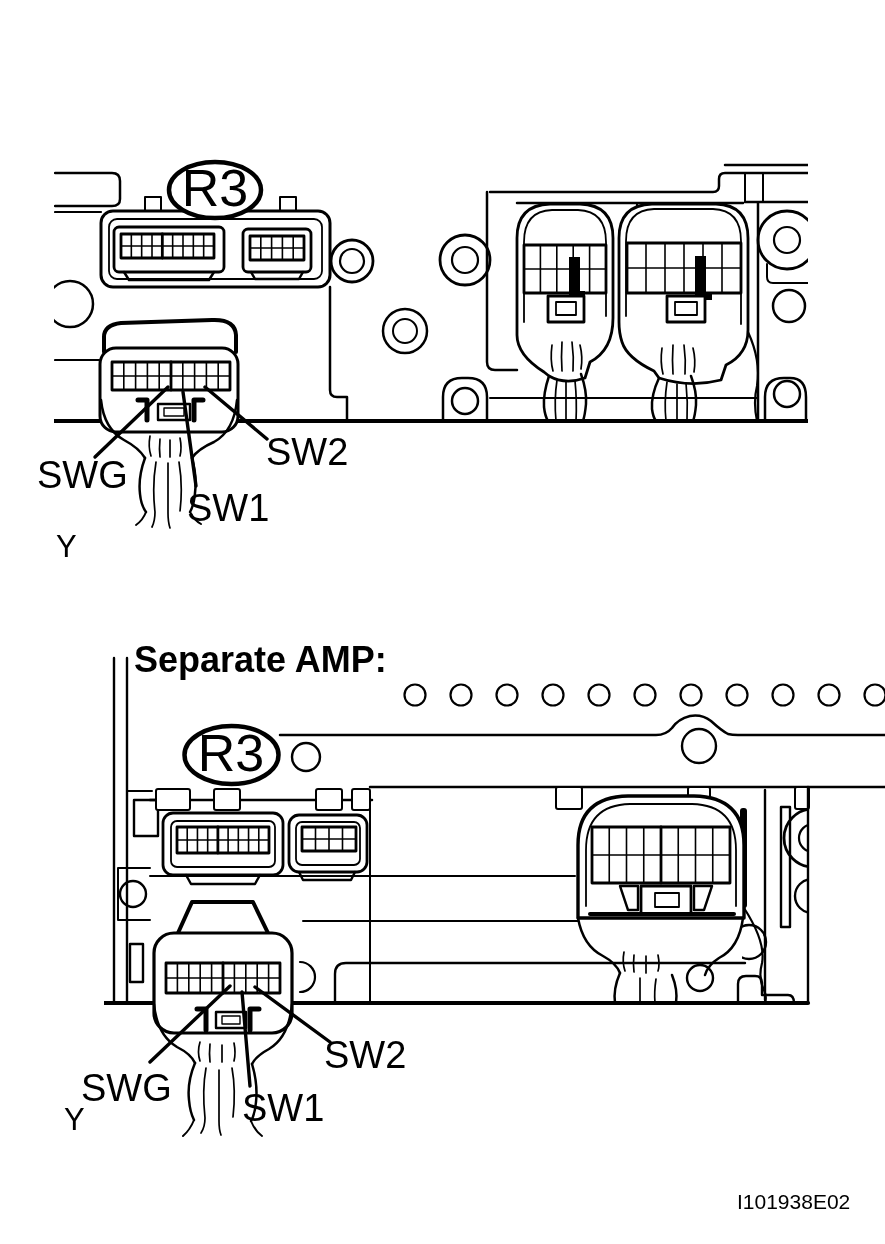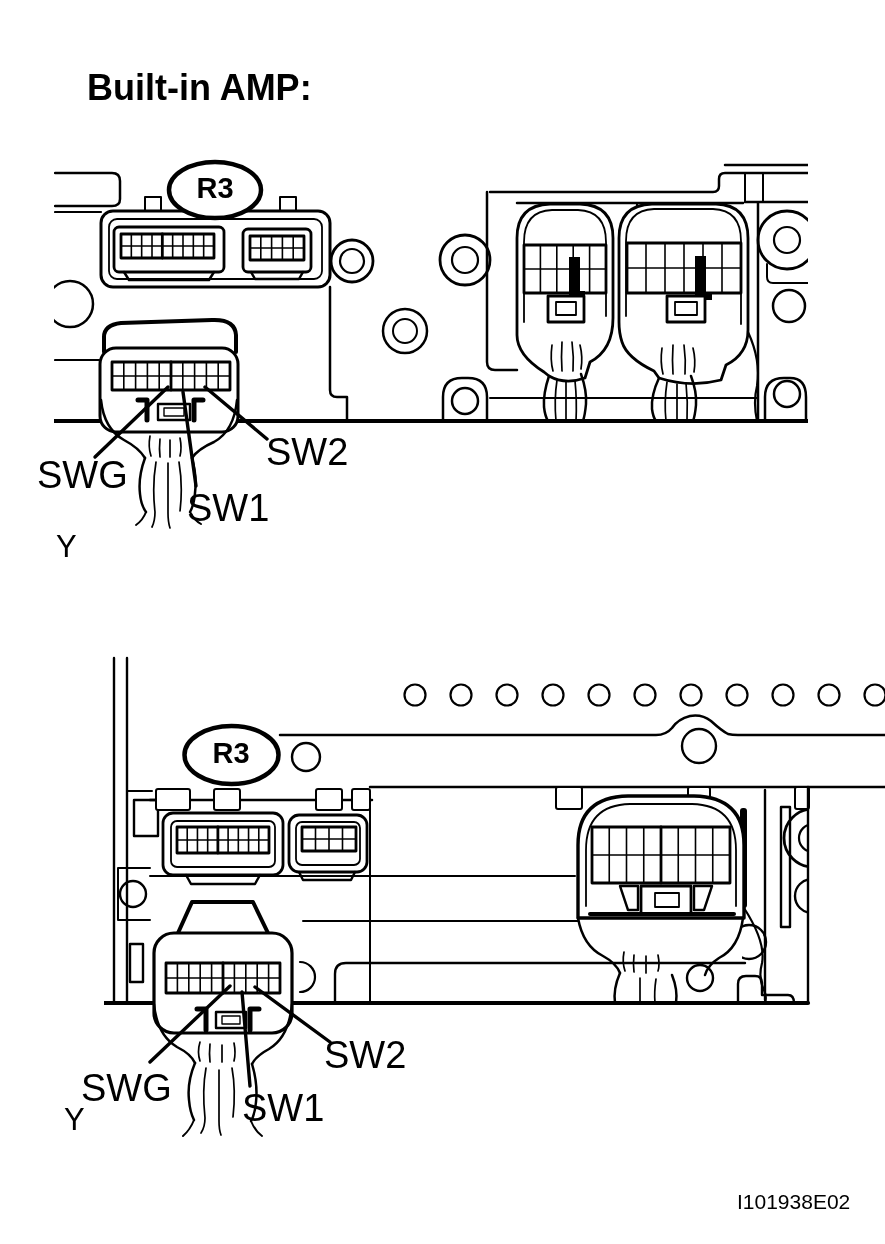--- a/index.html
+++ b/index.html
@@ -8,21 +8,21 @@
           font-family:"Liberation Sans", sans-serif;overflow:hidden;}
   .art{position:absolute;left:0;top:0;}
   svg path,svg rect,svg circle,svg ellipse{fill:none;stroke:var(--line);
           stroke-linecap:round;stroke-linejoin:round;}
   svg .f{fill:#fff;}
   svg .k{fill:var(--line);stroke:none;}
   .lbl{position:absolute;color:var(--line);line-height:1;white-space:nowrap;}
   .title{font-size:36px;font-weight:bold;}
   .pin{font-size:38px;}
   .wire{font-size:31px;}
-  .callout{font-size:29px;transform:translate(-50%,-54%);font-weight:bold;}
+  .callout{font-size:52px;transform:translate(-50%,-54%);}
   .figid{font-size:21px;margin-top:42px;}
 </style>
 </head>
 <body>
 
 <div class="canvas">
 
   <svg class="art" width="885" height="1244" viewBox="0 0 885 1244">
     <defs>
       <clipPath id="clipTop">
@@ -346,27 +346,27 @@
 
       <path d="M230,986 L150,1062" stroke-width="3.4"></path>
       <path d="M242,992 L250,1086" stroke-width="3.4"></path>
       <path d="M255,987 L330,1042" stroke-width="3.4"></path>
 
       <ellipse class="f" cx="231.5" cy="755" rx="47" ry="29" stroke-width="4.5"></ellipse>
       <circle cx="306" cy="757" r="14" stroke-width="2.4"></circle>
     </g>
   </svg>
 
-  <div class="lbl title" style="left:87px;top:70px">Built-in AMP:</div>
   <div class="lbl callout" style="left:215px;top:190px">R3</div>
   <div class="lbl pin" style="left:37px;top:456px">SWG</div>
   <div class="lbl pin" style="left:187px;top:489px">SW1</div>
   <div class="lbl pin" style="left:266px;top:433px">SW2</div>
   <div class="lbl wire" style="left:56px;top:531px">Y</div>
 
+  <div class="lbl title" style="left:134px;top:642px">Separate AMP:</div>
   <div class="lbl callout" style="left:231px;top:755px">R3</div>
   <div class="lbl pin" style="left:81px;top:1069px">SWG</div>
   <div class="lbl pin" style="left:242px;top:1089px">SW1</div>
   <div class="lbl pin" style="left:324px;top:1036px">SW2</div>
   <div class="lbl wire" style="left:64px;top:1104px">Y</div>
 
   <div class="lbl figid" style="left:737px;top:1149px">I101938E02</div>
 </div>
 
 </body></html>

